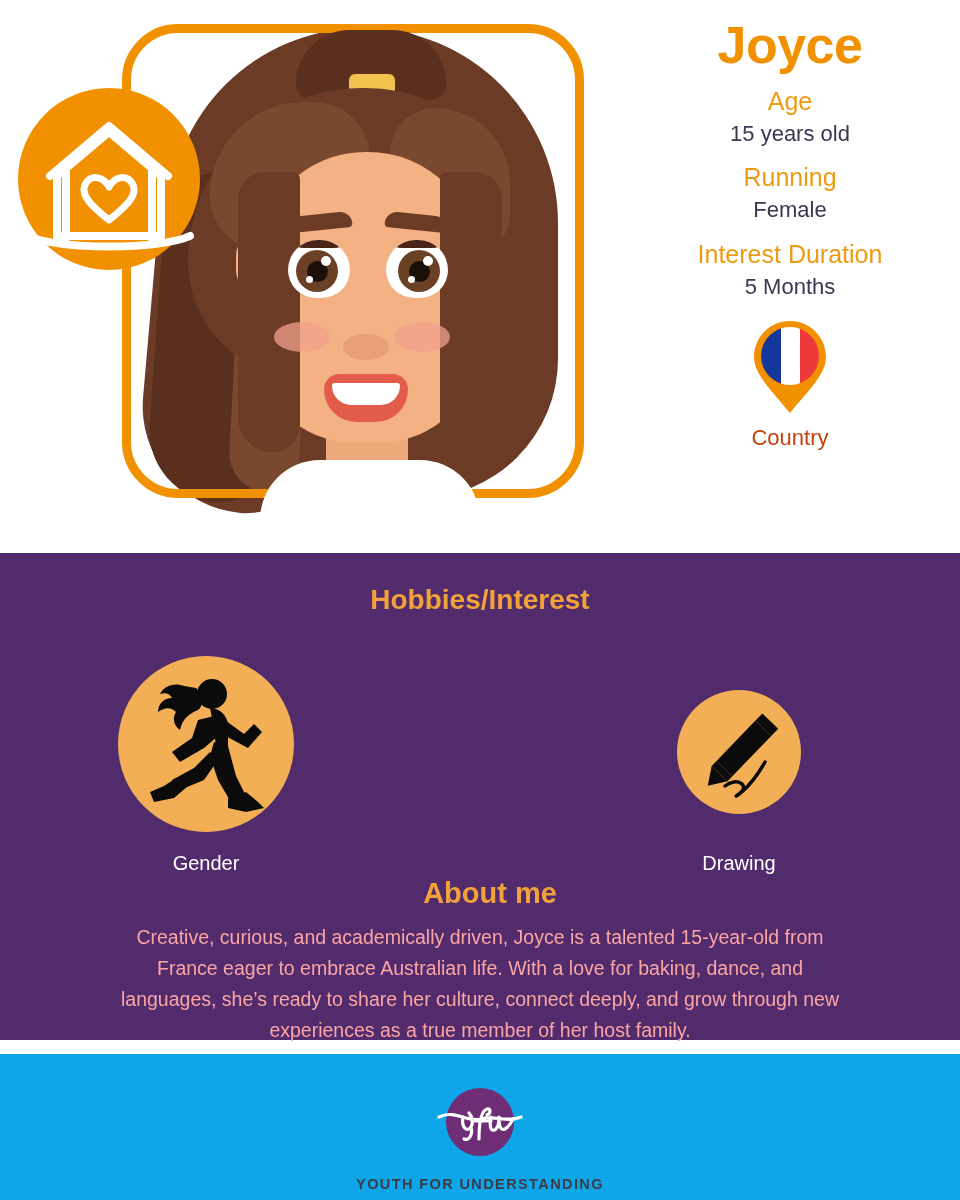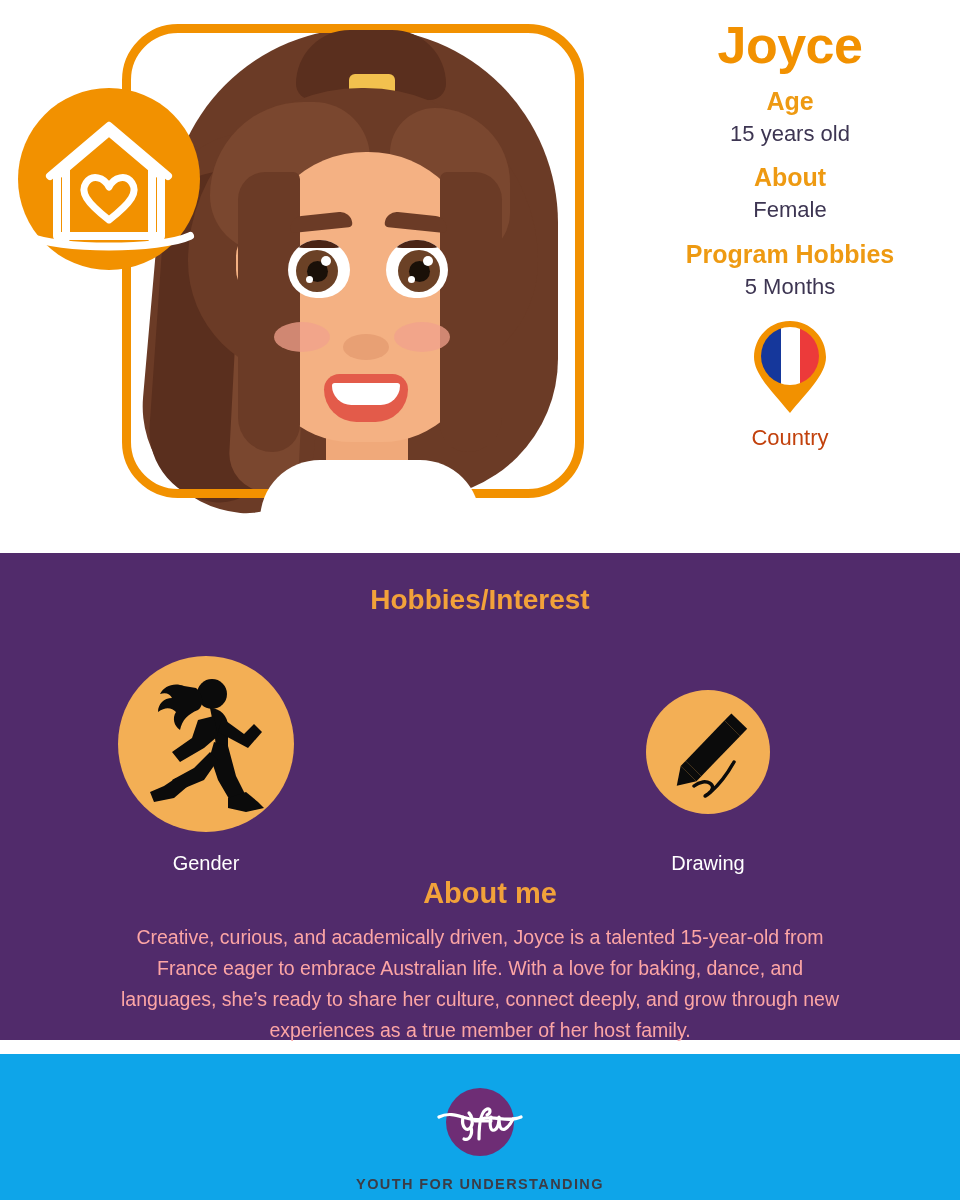--- a/index.html
+++ b/index.html
@@ -316,21 +316,21 @@
     margin-top: 18px;
     font-size: 52px;
     font-weight: bold;
     color: #F29100;
     letter-spacing: -0.5px;
     line-height: 1.05;
   }
   .field { margin-top: 13px; }
   .field-label {
     font-size: 25px;
-    font-weight: bold;
+    font-weight: normal;
     color: #EE9A12;
     line-height: 1.2;
   }
   .field-value {
     font-size: 22px;
     color: #3D3552;
     line-height: 1.45;
     margin-top: 2px;
   }
   .country-block { margin-top: 14px; }
@@ -376,21 +376,21 @@
   }
 
   .hobby.running  { left: 118px; top: 40px;  width: 176px; }
   .hobby.running  .hobby-circle { width: 176px; height: 176px; }
   .hobby.running  .hobby-label  { margin-top: 19px; }
 
   .hobby.swimming { left: 414px; top: 72px;  width: 128px; }
   .hobby.swimming .hobby-circle { width: 128px; height: 128px; }
   .hobby.swimming .hobby-label  { margin-top: 35px; }
 
-  .hobby.drawing  { left: 646px; top: 74px;  width: 124px; }
+  .hobby.drawing  { left: 677px; top: 74px;  width: 124px; }
   .hobby.drawing  .hobby-circle { width: 124px; height: 124px; }
   .hobby.drawing  .hobby-label  { margin-top: 37px; }
 
   .about-title {
     text-align: center;
     font-size: 29px;
     font-weight: bold;
     color: #F2A23A;
     margin-top: -4px;
     padding-left: 20px;
@@ -511,26 +511,26 @@
 
     <div class="info-col">
       <div class="name">Joyce</div>
 
       <div class="field">
         <div class="field-label">Age</div>
         <div class="field-value">15 years old</div>
       </div>
 
       <div class="field">
-        <div class="field-label">About</div>
+        <div class="field-label">Running</div>
         <div class="field-value">Female</div>
       </div>
 
       <div class="field">
-        <div class="field-label">Program Hobbies</div>
+        <div class="field-label">Interest Duration</div>
         <div class="field-value">5 Months</div>
       </div>
 
       <div class="country-block">
         <svg width="80" height="100" viewBox="0 0 80 100" aria-hidden="true">
           <defs>
             <clipPath id="pinClip">
               <path d="M40 4 C19 4 4 21 4 40 C4 58 24 76 40 96 C56 76 76 58 76 40 C76 21 61 4 40 4 Z"></path>
             </clipPath>
             <clipPath id="circClip">

